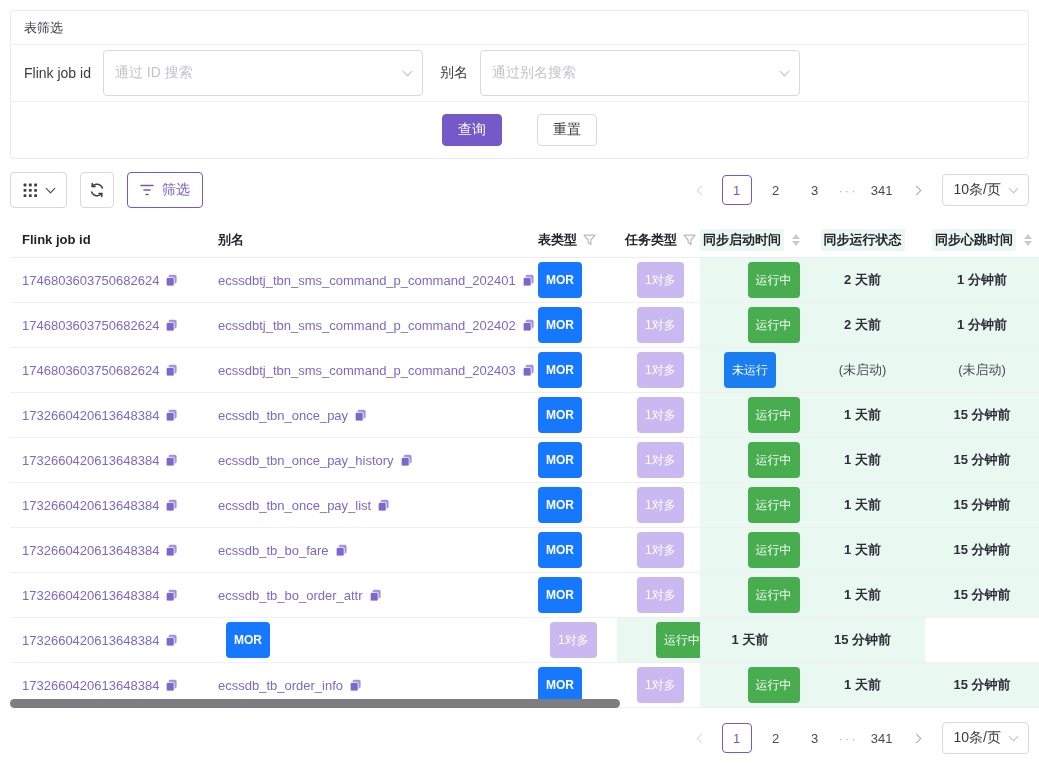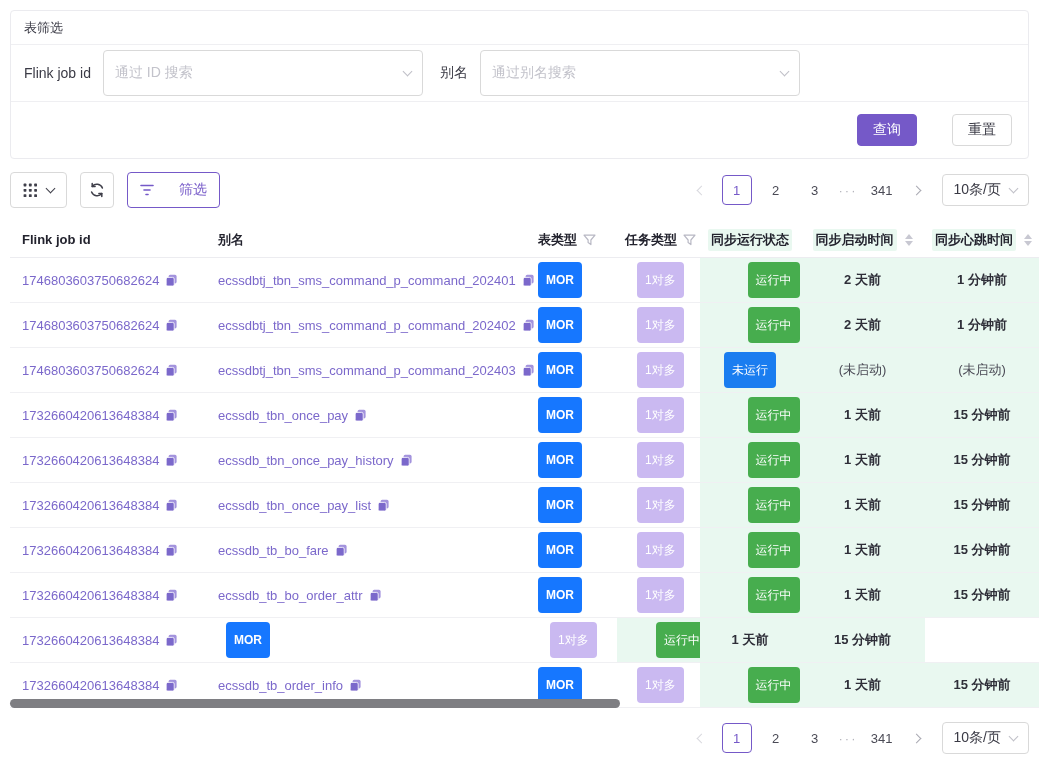--- a/index.html
+++ b/index.html
@@ -13,31 +13,31 @@
   .card-filters { display:flex; align-items:center; height:57px; padding:0 13px; border-bottom:1px solid #efeff2; }
   .field-label { font-size:14px; color:#3a3a45; margin-right:12px; white-space:nowrap; }
   .select-box { display:flex; align-items:center; justify-content:space-between; width:320px; height:46px;
                 border:1px solid #d9d9d9; border-radius:4px; padding:0 11px; background:#fff; cursor:pointer; }
   .placeholder { font-size:14px; color:#c3c3cb; }
   .chev { display:inline-block; width:7px; height:7px; border-top:1.6px solid #bfbfc7; border-right:1.6px solid #bfbfc7; }
   .chev.down  { transform:rotate(135deg); margin-top:-4px; }
   .chev.left  { transform:rotate(225deg); }
   .chev.right { transform:rotate(45deg); }
   .chev.dark  { border-color:#3f3f4a; }
-  .card-actions { display:flex; justify-content:flex-end; padding:12px 16px 12px; }
+  .card-actions { display:flex; justify-content:center; padding:12px 16px 12px; }
   .btn { height:32px; padding:0 15px; border-radius:4px; font-size:14px; cursor:pointer; font-family:"Liberation Sans",sans-serif; }
   .btn-primary { background:var(--accent,#7559c8); border:1px solid var(--accent,#7559c8); color:#fff; }
   .btn-default { background:#fff; border:1px solid #d9d9d9; color:#3a3a45;margin-left:35px; }
 
   
   .toolbar { position:absolute; top:172px; left:10px; right:10px; display:flex; align-items:center; }
   .tool-btn { height:36px; border:1px solid #d9d9d9; border-radius:4px; background:#fff; display:flex;
               align-items:center; gap:9px; padding:0 12px; cursor:pointer; }
   .tool-btn.square { width:34px; justify-content:center; padding:0; }
-  .tool-btn.filter-active { border-color:var(--accent,#7559c8); color:var(--accent,#7559c8); font-size:14px; gap:25px; }
+  .tool-btn.filter-active { border-color:var(--accent,#7559c8); color:var(--accent,#7559c8); font-size:14px; gap:8px; }
   .tb-gap { width:13px; }
 
   
   .pagination { display:flex; align-items:center; margin-left:auto; gap:9px; font-size:13px; color:#4a4a55; }
   .pg-num { min-width:30px; height:30px; display:flex; align-items:center; justify-content:center;
             border-radius:4px; cursor:pointer; }
   .pg-num.active { border:1px solid var(--accent,#7559c8); color:var(--accent,#7559c8); }
   .pg-arrow { width:22px; height:30px; display:flex; align-items:center; justify-content:center; cursor:pointer; }
   .pg-arrow.disabled .chev { border-color:#d8d8de; }
   .pg-arrow .chev { border-color:#a9a9b2; }
@@ -180,28 +180,28 @@
       </div>
       <div class="th pl8">
         <span>任务类型</span>
         <span class="funnel" style="display:flex;">
           <svg width="13" height="12" viewBox="0 0 13 12" fill="none" stroke="#b8b8c4" stroke-width="1.2" stroke-linejoin="round">
               <path d="M1 1.2 h11 L7.9 6 v4.6 L5.1 8.6 V6 Z"></path>
             </svg>
         </span>
       </div>
       <div class="th center">
-        <span class="hl">同步运行状态</span>
-      </div>
-      <div class="th center">
         <span class="hl">同步启动时间</span>
         <span class="sorter">
             <i class="caret up"></i>
             <i class="caret dn"></i>
           </span>
+      </div>
+      <div class="th center">
+        <span class="hl">同步运行状态</span>
       </div>
       <div class="th center">
         <span class="hl">同步心跳时间</span>
         <span class="sorter">
             <i class="caret up"></i>
             <i class="caret dn"></i>
           </span>
       </div>
     </div>
     <div id="table-body">

